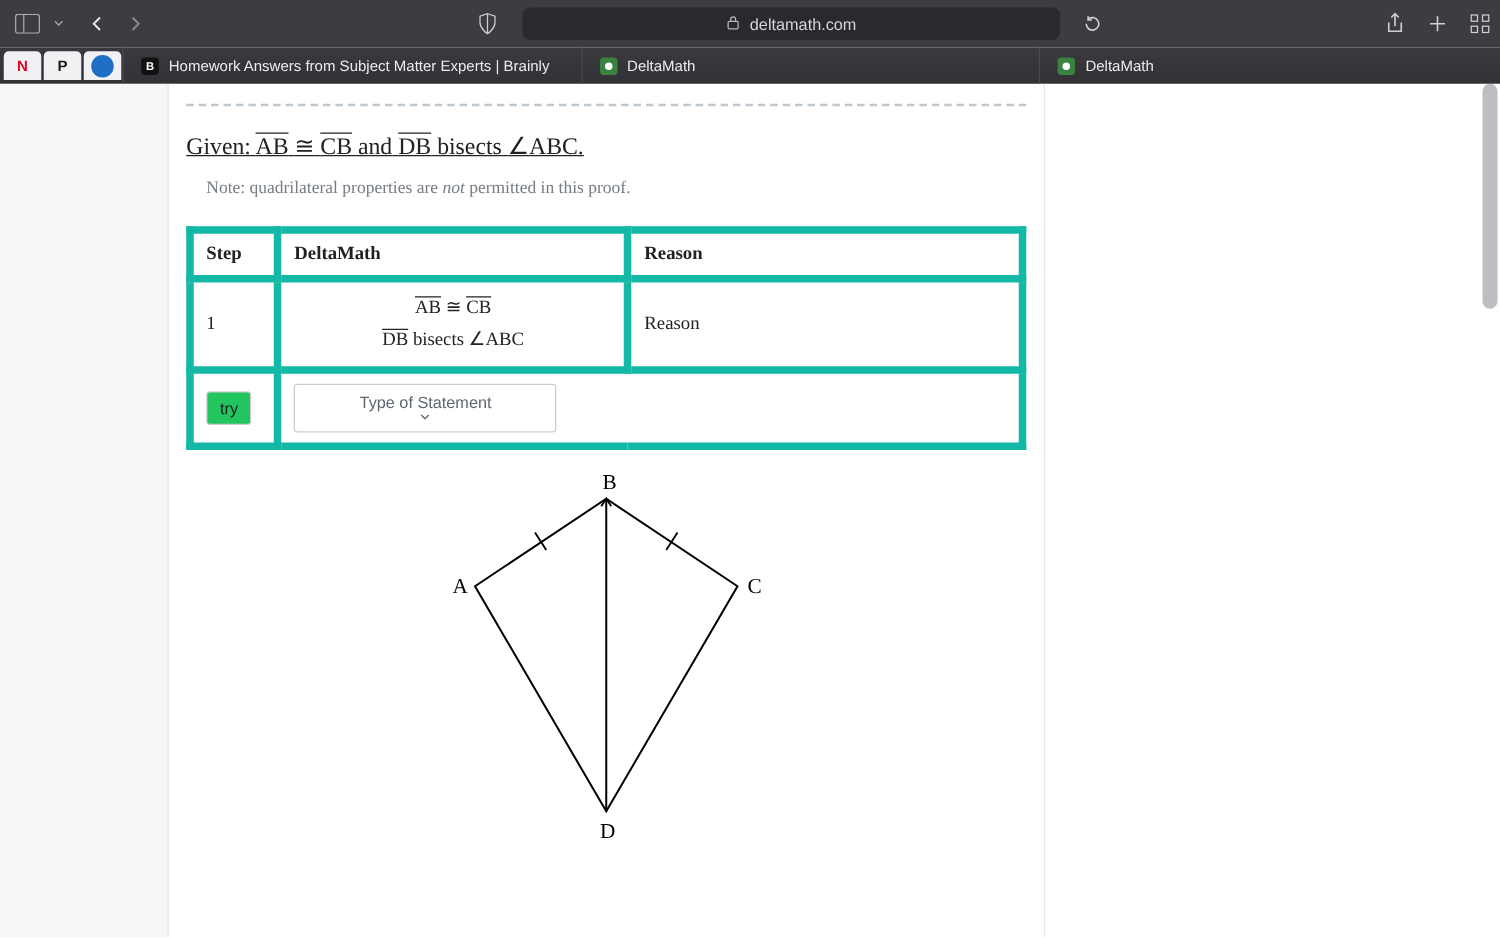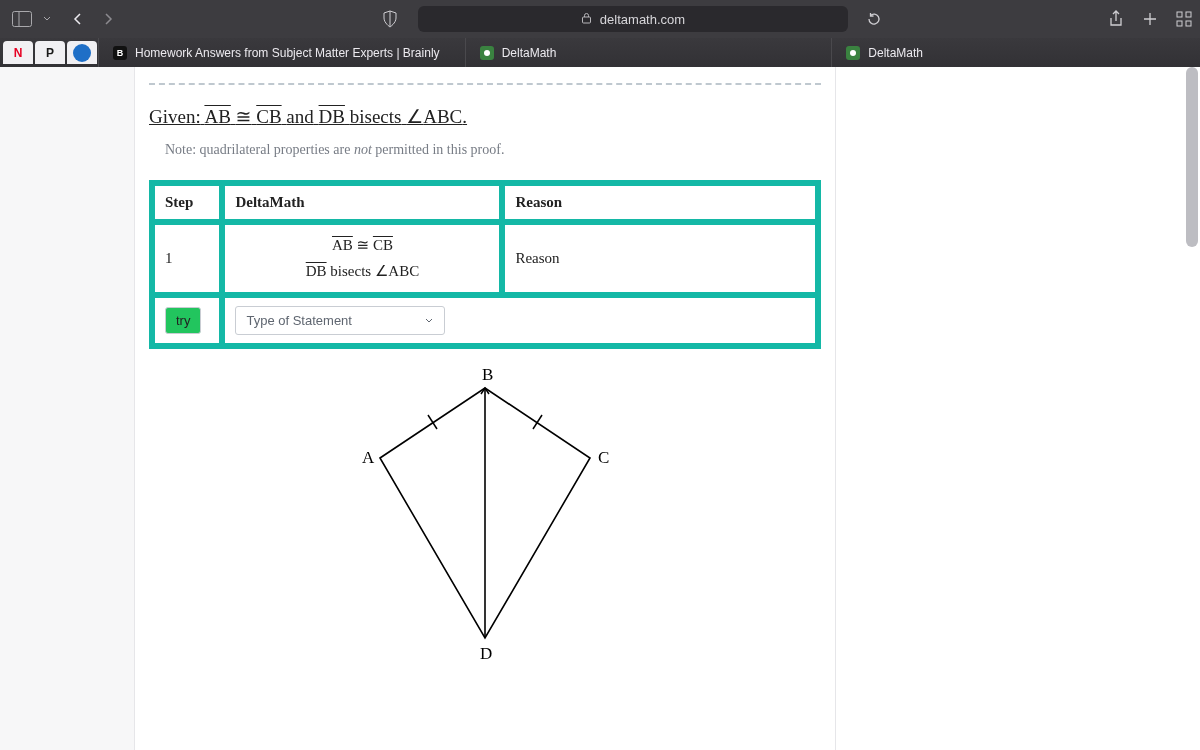--- a/index.html
+++ b/index.html
@@ -141,20 +141,21 @@
     .type-select {
       display:inline-flex; align-items:center; justify-content:space-between;
       border: 1px solid #c9cdd3;
       border-radius: 3px;
       padding: 6px 10px;
       width: 210px;
       font-size: 13px;
       font-family: -apple-system, sans-serif;
       color:#5f6670;
       background:#fff;
+      flex-direction:column;
     }
     .figure-wrap { display:flex; justify-content:center; margin-top: 14px;}
     svg.figure text { font-family: Georgia, serif; font-size: 17px;}
     .angle-sym { font-family: Georgia, serif;}
     .cong { font-family: 'Cambria Math','STIX',serif;}
   </style>
 </head>
 <body>
 
 <div class="browser-toolbar">

